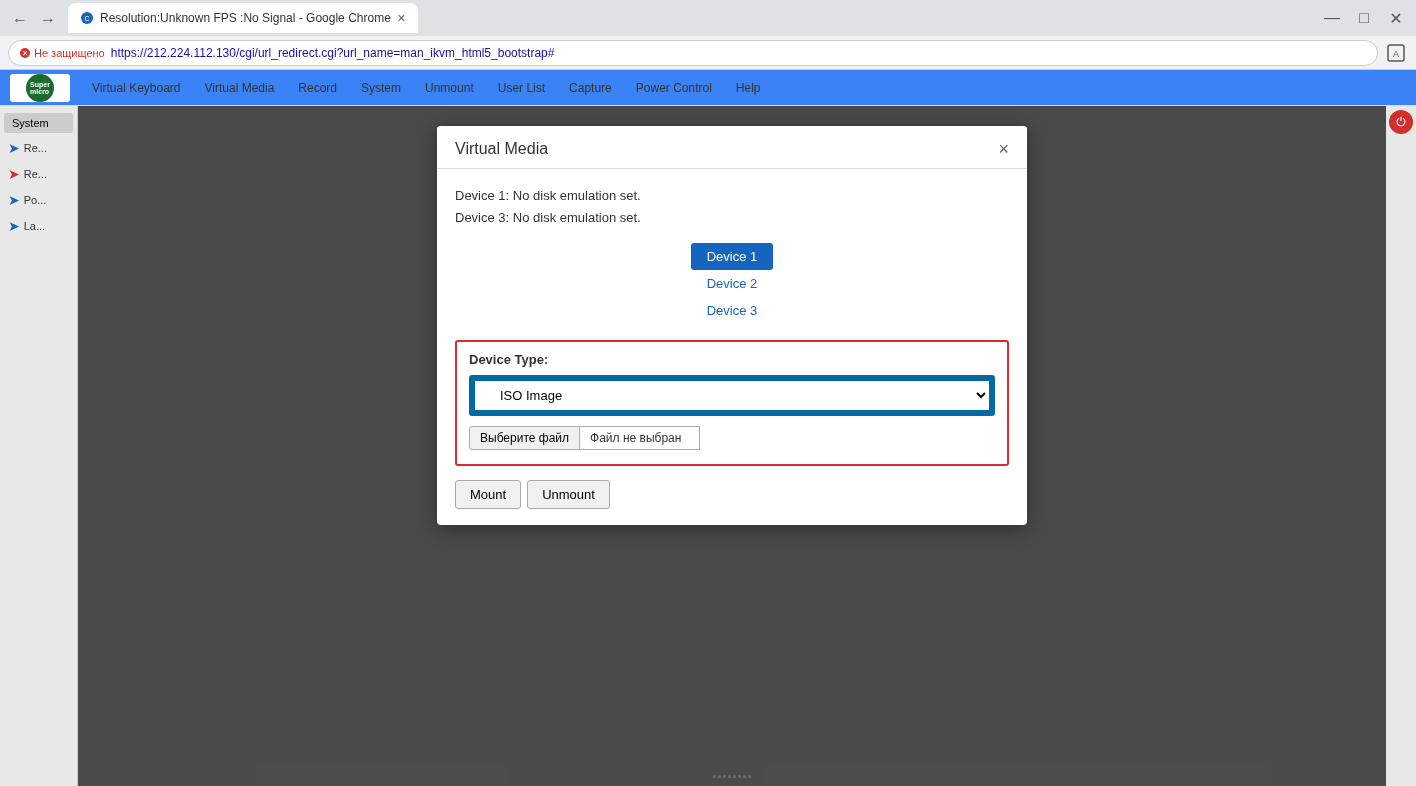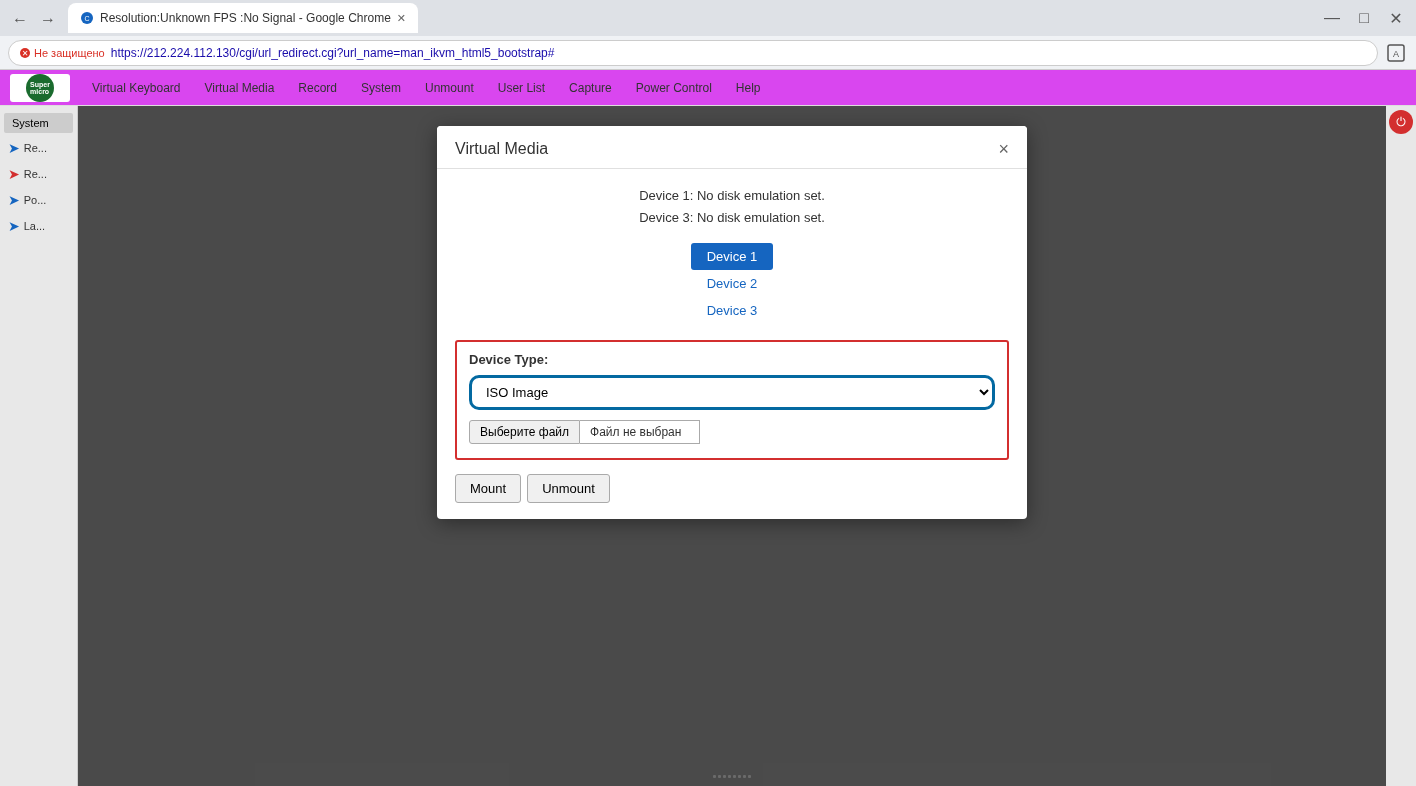--- a/index.html
+++ b/index.html
@@ -58,21 +58,21 @@
     .address-url { color: #1a0dab; font-size: 12px; }
 
     
     .app-container {
       display: flex;
       flex-direction: column;
       height: calc(786px - 70px);
       background: #6b6b6b;
     }
     .app-header {
-      background: #d946ef;
+      background: #3b82f6;
       border-bottom: 1px solid #ddd;
       display: flex;
       align-items: center;
       padding: 0 10px;
       height: 36px;
       gap: 0;
     }
     .supermicro-logo {
       width: 60px; height: 28px;
       background: white;
@@ -187,21 +187,21 @@
     .modal-title {
       font-size: 16px;
       font-weight: normal;
       color: #333;
     }
     .modal-close {
       background: none; border: none; font-size: 18px; cursor: pointer;
       color: #666; line-height: 1;
     }
     .modal-body { padding: 16px 18px; }
-    .device-status-list { margin-bottom: 14px; text-align: center; }
+    .device-status-list { margin-bottom: 14px; }
     .device-status-item { font-size: 13px; color: #333; line-height: 1.7; }
 
     
     .device-tabs { display: flex; gap: 0; margin-bottom: 16px; align-items: center; flex-direction: column; }
     .device-tab-active {
       background: #1565c0;
       color: white;
       border: none;
       padding: 6px 16px;
       font-size: 13px;
@@ -225,24 +225,24 @@
       margin-bottom: 14px;
     }
     .device-type-label {
       font-size: 13px;
       font-weight: bold;
       color: #333;
       margin-bottom: 8px;
     }
     .device-type-select {
       width: 100%;
-      padding: 6px 10px;
+      padding: 6px 21px;
       font-size: 13px;
-      border: 3px solid #0369a1;
-      border-radius: 10px;
+      border: 6px solid #0369a1;
+      border-radius: 3px;
       background: white;
       appearance: auto;
       cursor: pointer;
     }
 
     
     .file-chooser-row {
       display: flex; align-items: flex-start; gap: 0;
       margin-bottom: 4px;
     }

